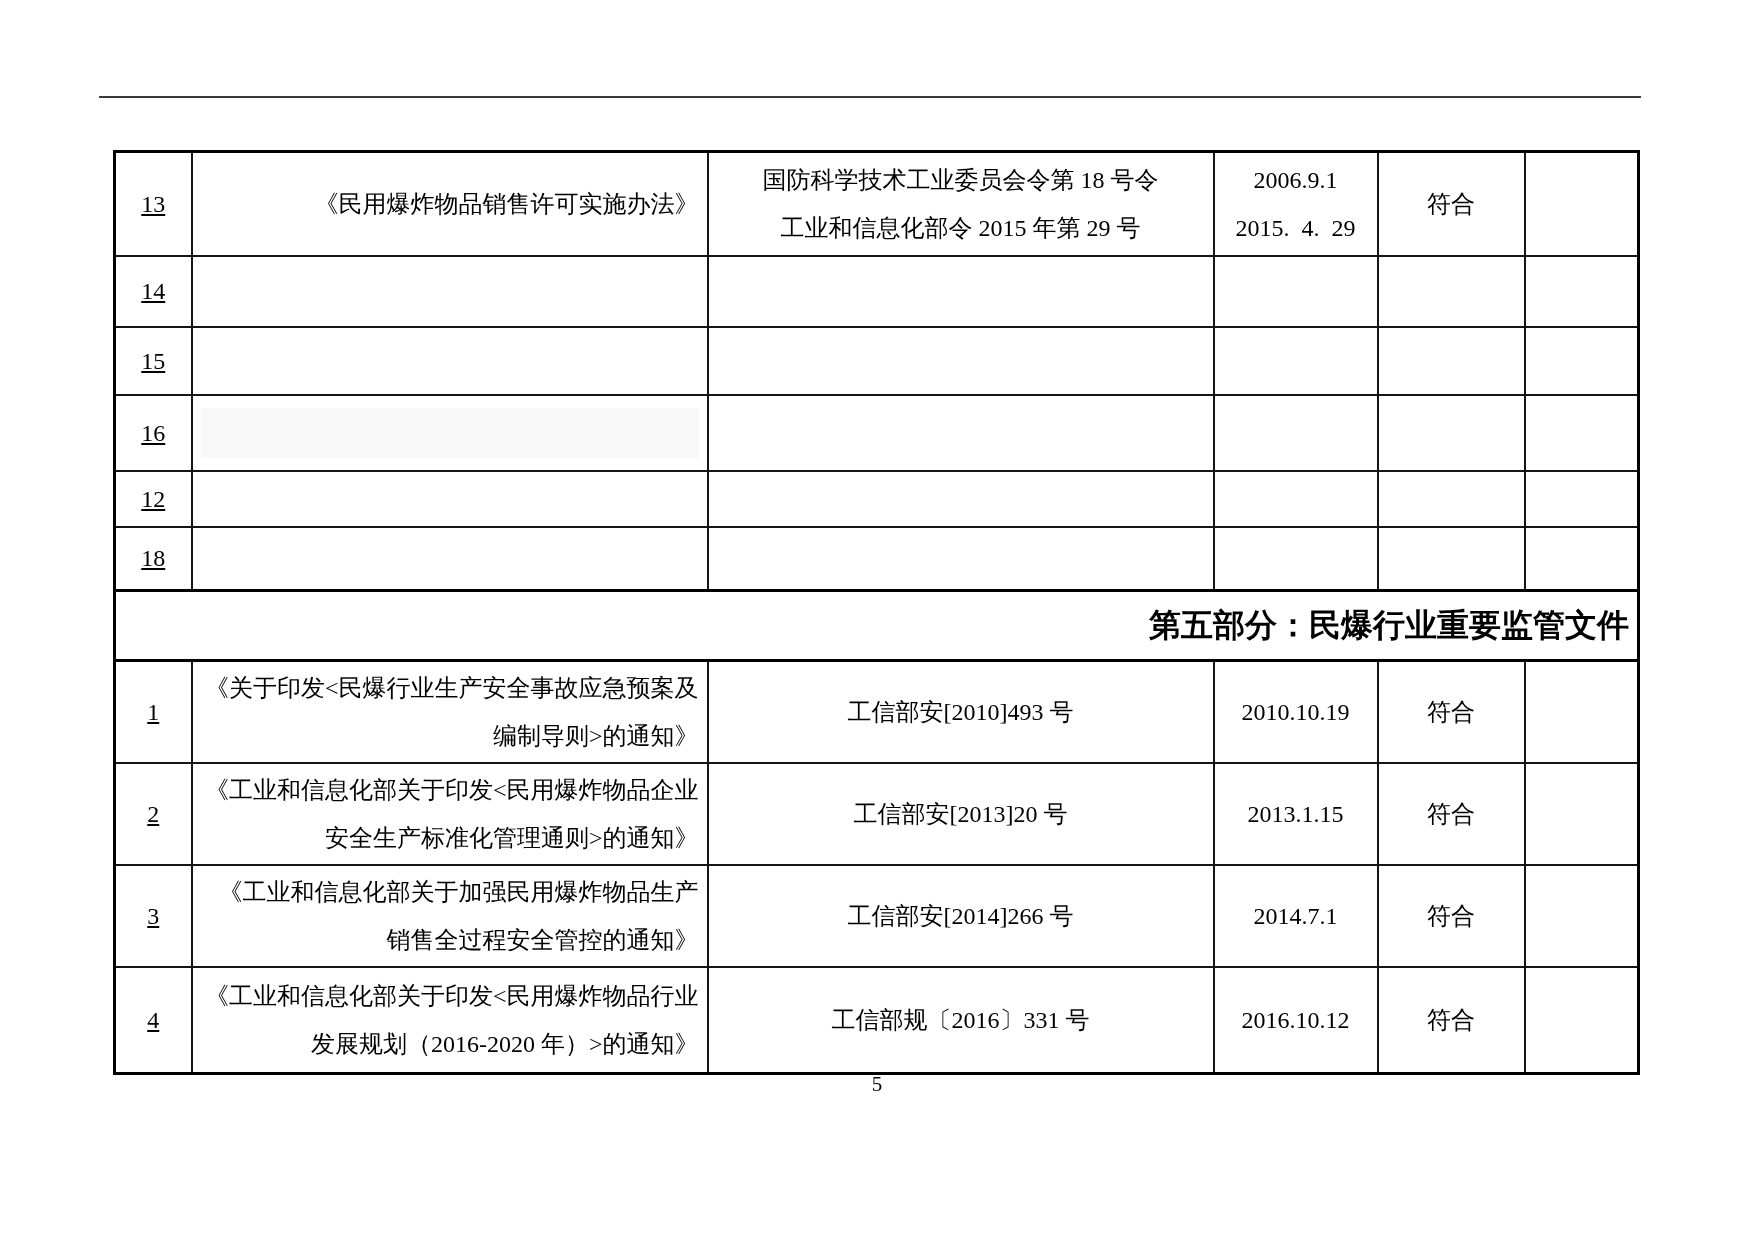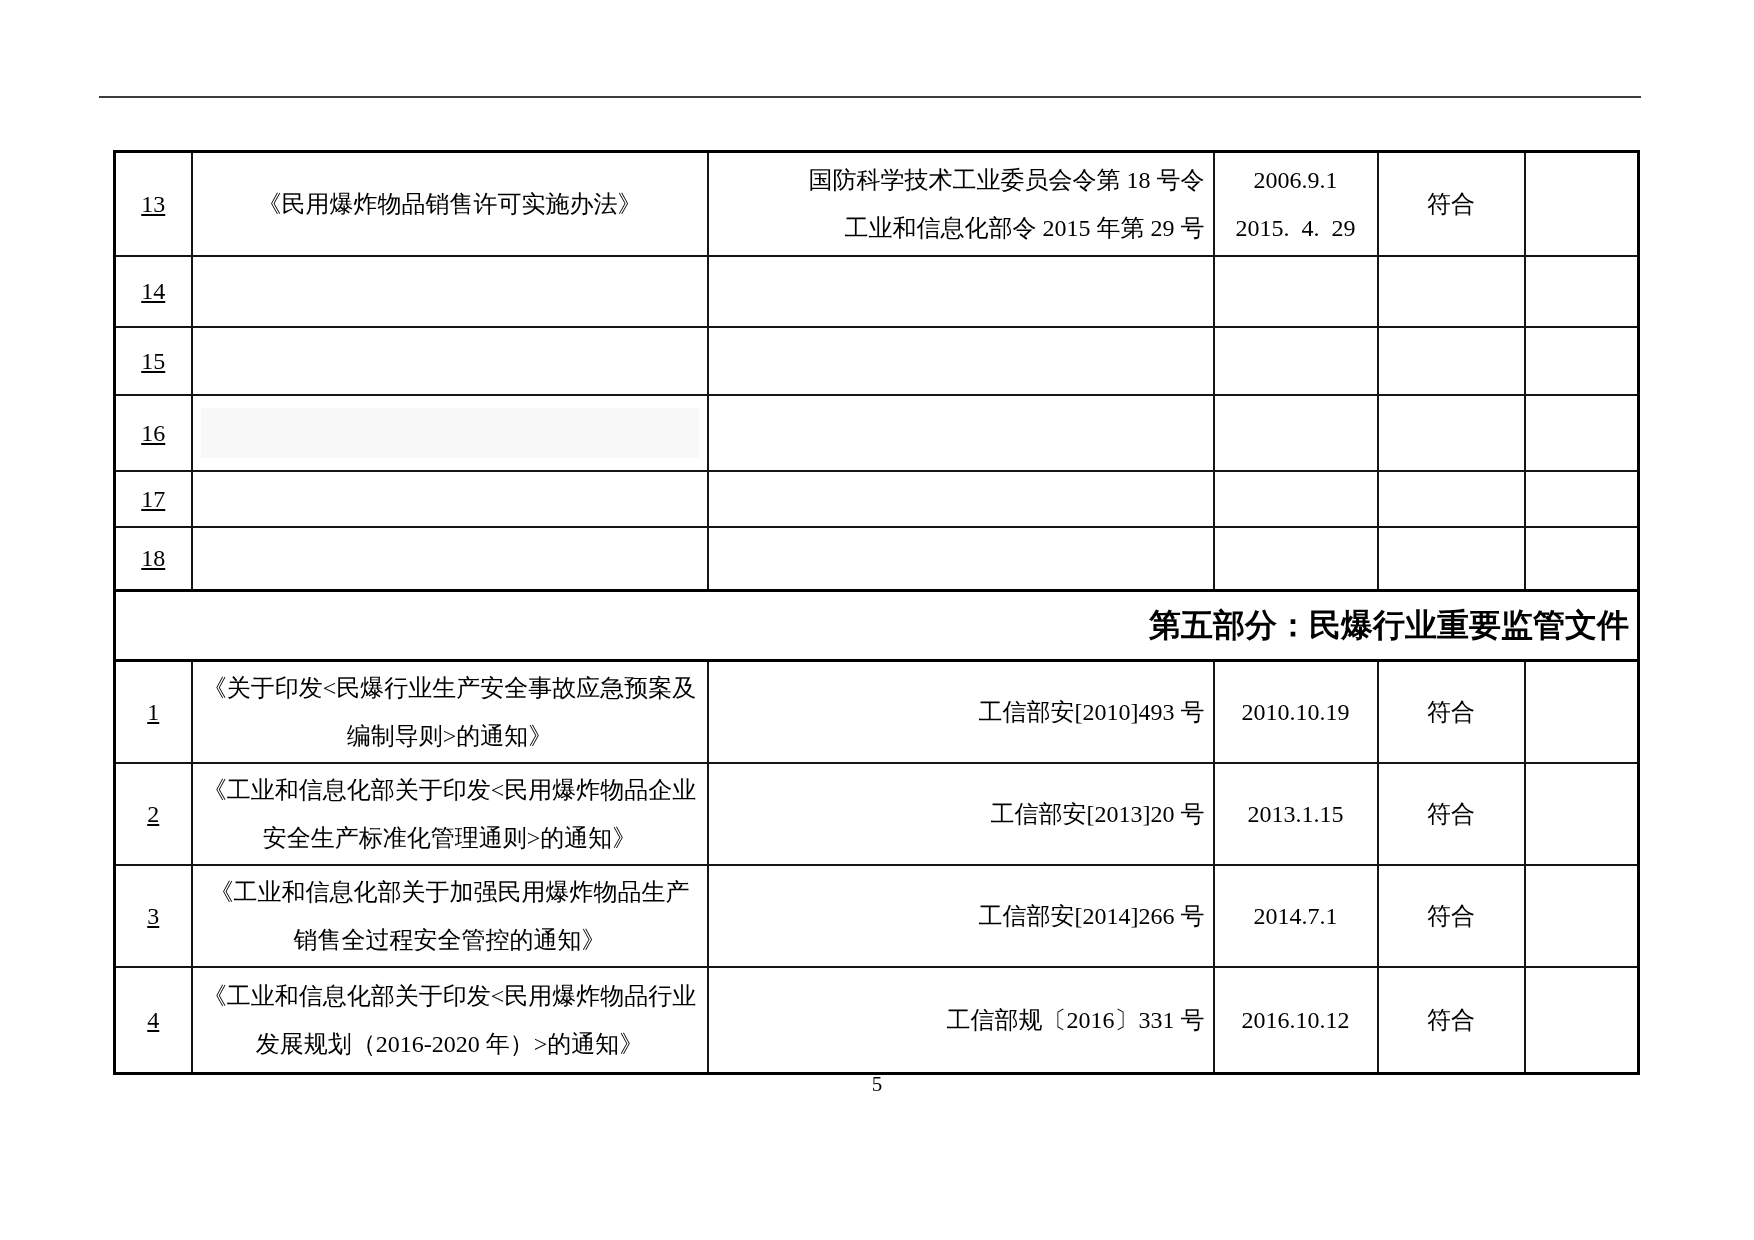--- a/index.html
+++ b/index.html
@@ -18,22 +18,22 @@
     border:3px solid #000;
   }
   table.doc-table td{
     border:2px solid #151515;
     font-size:24px;line-height:2.0;
     vertical-align:middle;
     padding:2px 8px;
     overflow:hidden;
   }
   td.num{text-align:center;padding:2px 0;text-decoration:underline;}
-  td.name{text-align:center;padding:2px 6px 2px 13px;}
-  td.basis{text-align:right;padding:2px 6px 2px 13px;}
+  td.name{text-align:right;padding:2px 6px 2px 13px;}
+  td.basis{text-align:center;padding:2px 6px 2px 13px;}
   td.date{text-align:center;}
   td.date .line{white-space:pre-wrap;}
   td.status{text-align:center;}
   td.remark{padding:0;}
   tr.section-row td{
     font-family:"Liberation Sans","DejaVu Sans",sans-serif;
     font-weight:bold;font-size:32px;line-height:1.6;
     padding:8px 8px 8px 9px;text-align:right;
     border-top:3px solid #000;border-bottom:3px solid #000;
   }
@@ -100,21 +100,21 @@
         <td class="name p0">
           <div class="hl-block"></div>
         </td>
         <td class="basis"></td>
         <td class="date"></td>
         <td class="status"></td>
         <td class="remark"></td>
       </tr>
 
       <tr style="height:56px">
-        <td class="num">17</td>
+        <td class="num">12</td>
         <td class="name"></td>
         <td class="basis"></td>
         <td class="date"></td>
         <td class="status"></td>
         <td class="remark"></td>
       </tr>
 
       <tr style="height:64px">
         <td class="num">18</td>
         <td class="name"></td>

